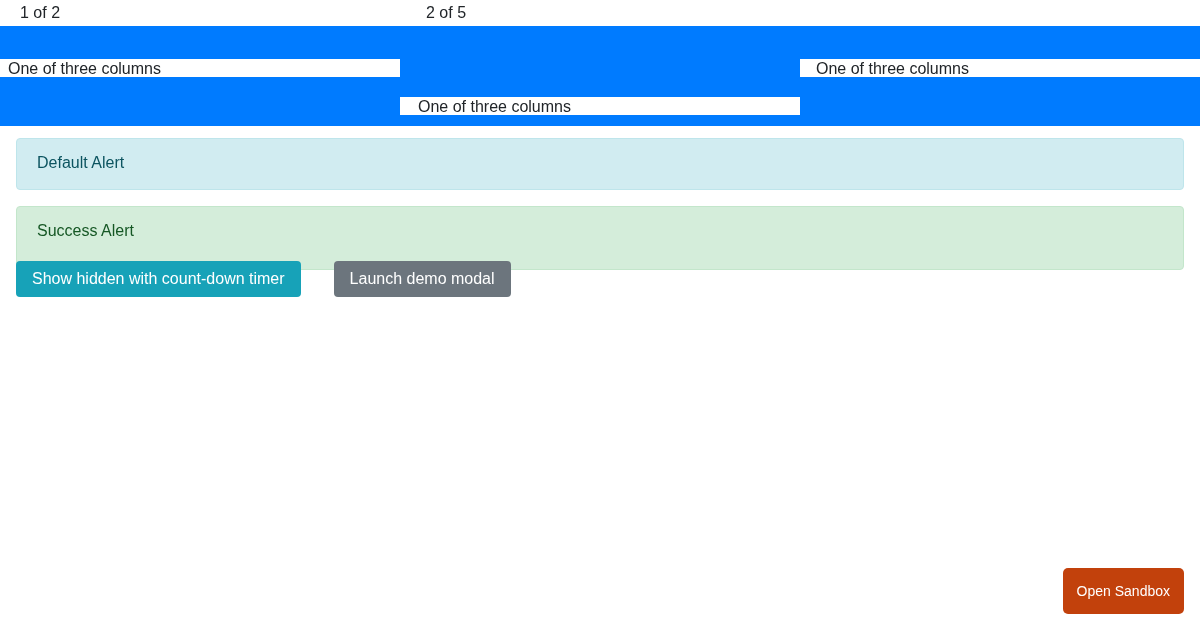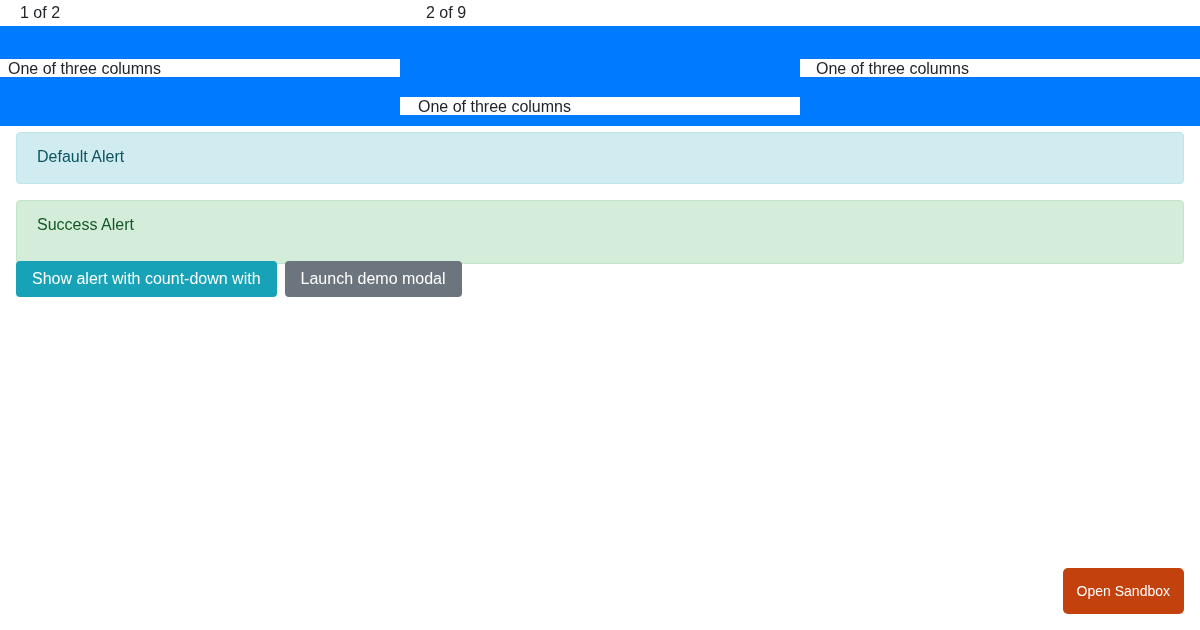--- a/index.html
+++ b/index.html
@@ -75,21 +75,21 @@
     left: 400px;
     top: 71px;
     width: 400px;
   }
   .column-row.col-c .column-text { padding-left: 18px; }
 
   
   .alerts {
     position: absolute;
     left: 16px;
-    top: 132px;
+    top: 138px;
     width: 1168px;
   }
   .alert {
     box-sizing: border-box;
     width: 1168px;
     border-radius: 4px;
     padding: 12px 20px;
     font-size: 16px;
     line-height: 24px;
     margin-bottom: 16px;
@@ -122,21 +122,21 @@
     border-radius: 4px;
     padding: 0 16px;
     font-family: "Liberation Sans", sans-serif;
     font-size: 16px;
     line-height: 36px;
     color: #ffffff;
     white-space: nowrap;
     cursor: pointer;
   }
   .btn-info { background: #17a2b8; }
-  .btn-secondary { background: #6c757d; }
+  .btn-secondary { background: #6c757d; margin-left: 25px; }
 
   
   .sandbox-button {
     position: absolute;
     right: 16px;
     bottom: 16px;
     box-sizing: border-box;
     height: 46px;
     background: #c2410c;
     color: #ffffff;
@@ -148,21 +148,21 @@
     line-height: 34px;
     white-space: nowrap;
     cursor: pointer;
   }
 </style>
 </head>
 <body>
 
 <div class="carousel-labels">
   <span class="carousel-label slide-1">1 of 2</span>
-  <span class="carousel-label slide-2">2 of 9</span>
+  <span class="carousel-label slide-2">2 of 5</span>
 </div>
 
 <div class="carousel-band">
 
   <div class="column-row col-a">
     <span class="column-text">One of three columns</span>
   </div>
 
   <div class="column-row col-b">
     <span class="column-text">One of three columns</span>
@@ -173,17 +173,17 @@
   </div>
 
 </div>
 
 <div class="alerts">
   <div class="alert alert-default">Default Alert</div>
   <div class="alert alert-success">Success Alert</div>
 </div>
 
 <div class="button-row">
-  <button class="btn btn-info">Show alert with count-down with</button>
+  <button class="btn btn-info">Show hidden with count-down timer</button>
   <button class="btn btn-secondary">Launch demo modal</button>
 </div>
 
 <button class="sandbox-button">Open Sandbox</button>
 
 </body></html>

